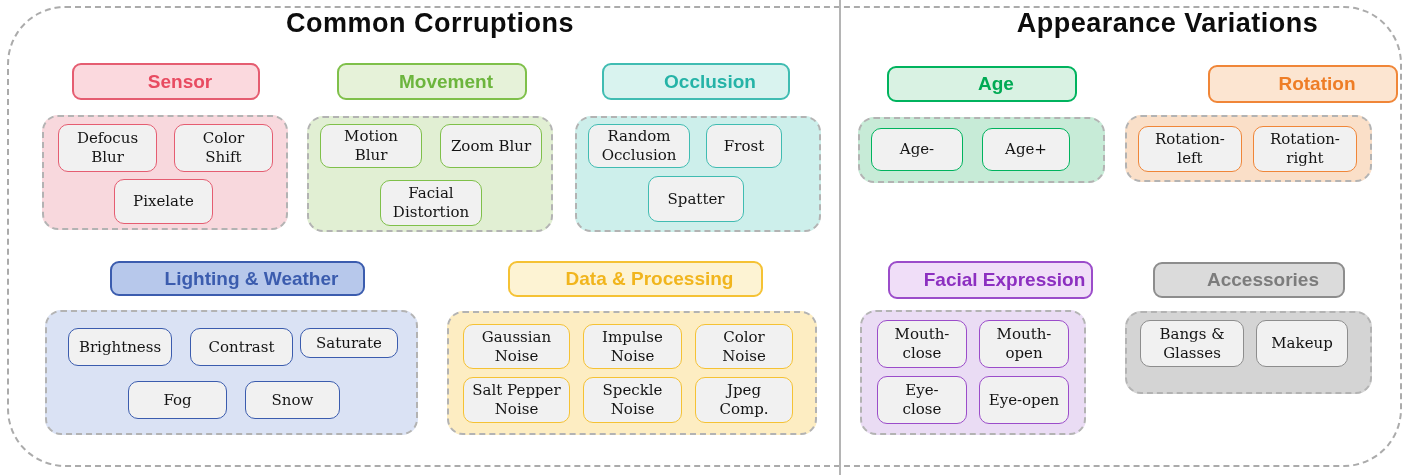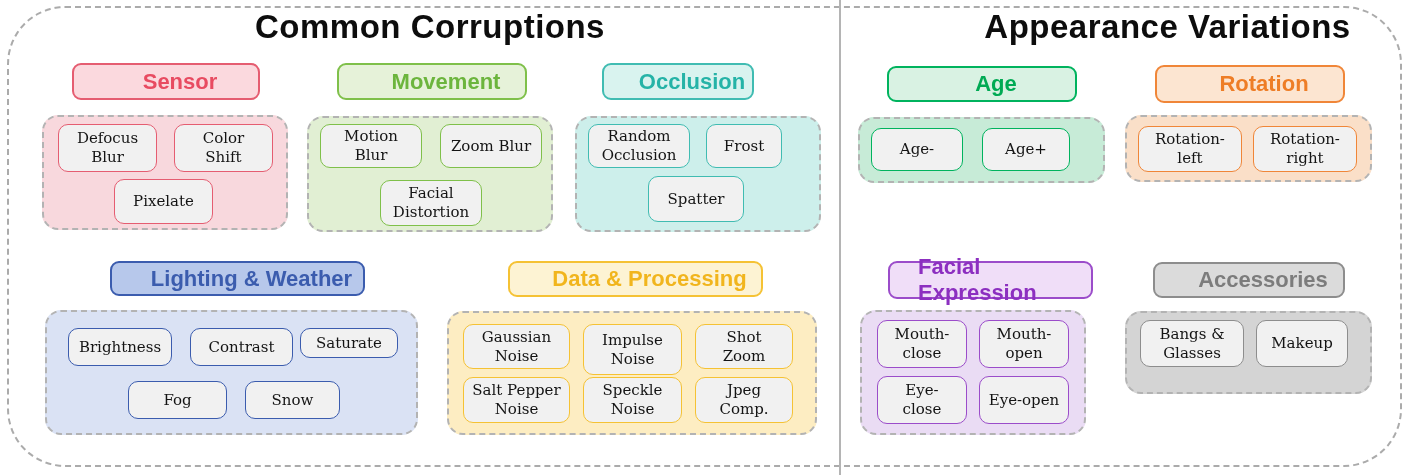--- a/index.html
+++ b/index.html
@@ -9,28 +9,28 @@
   }
   .outer-border{
     position:absolute;left:7px;top:6px;width:1395px;height:461px;
     border:2px dashed #ababab;border-radius:58px;box-sizing:border-box;
   }
   .divider{
     position:absolute;left:839px;top:0;width:2px;height:475px;background:#b4b4b4;
   }
   .panel-title{
     position:absolute;top:8px;text-align:center;
-    font-size:33px;font-weight:600;color:#0d0d0d;letter-spacing:0.5px;
+    font-size:27px;font-weight:600;color:#0d0d0d;letter-spacing:0.5px;
   }
   .title-left{left:0;width:860px;}
   .title-right{left:840px;width:571px;padding-left:42px;}
   .ghead{
     position:absolute;box-sizing:border-box;display:flex;align-items:center;justify-content:center;
     border-radius:9px;border:2px solid var(--bd);background:var(--hfill);
-    font-size:22px;font-weight:bold;color:var(--txt);padding-left:28px;
+    font-size:19px;font-weight:bold;color:var(--txt);padding-left:28px;
   }
   .gbox{
     position:absolute;box-sizing:border-box;
     border:2px dashed #b3b3b3;border-radius:16px;background:var(--cfill);
   }
   .item{
     position:absolute;box-sizing:border-box;display:flex;align-items:center;justify-content:center;
     border-radius:10px;border:1.5px solid var(--bd);background:#f1f1f1;
     font-family:"DejaVu Serif",serif;font-size:15px;line-height:1.25;color:#141414;
     text-align:center;padding:2px 8px;
@@ -65,57 +65,57 @@
 
   <div class="group c-movement">
     <div class="ghead" style="left:337px;top:63px;width:190px;height:37px">Movement</div>
     <div class="gbox" style="left:307px;top:116px;width:246px;height:116px"></div>
     <div class="item" style="left:320px;top:124px;width:102px;height:44px">Motion Blur</div>
     <div class="item" style="left:440px;top:124px;width:102px;height:44px">Zoom Blur</div>
     <div class="item" style="left:380px;top:180px;width:102px;height:46px">Facial Distortion</div>
   </div>
 
   <div class="group c-occlusion">
-    <div class="ghead" style="left:602px;top:63px;width:152px;height:37px">Occlusion</div>
+    <div class="ghead" style="left:602px;top:63px;width:188px;height:37px">Occlusion</div>
     <div class="gbox" style="left:575px;top:116px;width:246px;height:116px"></div>
     <div class="item" style="left:588px;top:124px;width:102px;height:44px">Random Occlusion</div>
     <div class="item" style="left:706px;top:124px;width:76px;height:44px">Frost</div>
     <div class="item" style="left:648px;top:176px;width:96px;height:46px">Spatter</div>
   </div>
 
   <div class="group c-lighting">
     <div class="ghead" style="left:110px;top:261px;width:255px;height:35px">Lighting &amp; Weather</div>
     <div class="gbox" style="left:45px;top:310px;width:373px;height:125px"></div>
     <div class="item" style="left:68px;top:328px;width:104px;height:38px">Brightness</div>
     <div class="item" style="left:190px;top:328px;width:103px;height:38px">Contrast</div>
     <div class="item" style="left:300px;top:328px;width:98px;height:30px">Saturate</div>
     <div class="item" style="left:128px;top:381px;width:99px;height:38px">Fog</div>
     <div class="item" style="left:245px;top:381px;width:95px;height:38px">Snow</div>
   </div>
 
   <div class="group c-data">
     <div class="ghead" style="left:508px;top:261px;width:255px;height:36px">Data &amp; Processing</div>
     <div class="gbox" style="left:447px;top:311px;width:370px;height:124px"></div>
     <div class="item" style="left:463px;top:324px;width:107px;height:45px">Gaussian Noise</div>
-    <div class="item" style="left:583px;top:324px;width:99px;height:51px">Impulse Noise</div>
-    <div class="item" style="left:695px;top:324px;width:98px;height:45px">Shot Zoom</div>
+    <div class="item" style="left:583px;top:324px;width:99px;height:45px">Impulse Noise</div>
+    <div class="item" style="left:695px;top:324px;width:98px;height:45px">Color Noise</div>
     <div class="item" style="left:463px;top:377px;width:107px;height:46px">Salt Pepper Noise</div>
     <div class="item" style="left:583px;top:377px;width:99px;height:46px">Speckle Noise</div>
     <div class="item" style="left:695px;top:377px;width:98px;height:46px">Jpeg Comp.</div>
   </div>
 
   <div class="group c-age">
     <div class="ghead" style="left:887px;top:66px;width:190px;height:36px">Age</div>
     <div class="gbox" style="left:858px;top:117px;width:247px;height:66px"></div>
     <div class="item" style="left:871px;top:128px;width:92px;height:43px">Age-</div>
     <div class="item" style="left:982px;top:128px;width:88px;height:43px">Age+</div>
   </div>
 
   <div class="group c-rotation">
-    <div class="ghead" style="left:1155px;top:65px;width:190px;height:38px">Rotation</div>
+    <div class="ghead" style="left:1208px;top:65px;width:190px;height:38px">Rotation</div>
     <div class="gbox" style="left:1125px;top:115px;width:247px;height:67px"></div>
     <div class="item" style="left:1138px;top:126px;width:104px;height:46px">Rotation-left</div>
     <div class="item" style="left:1253px;top:126px;width:104px;height:46px">Rotation-right</div>
   </div>
 
   <div class="group c-facial">
     <div class="ghead" style="left:888px;top:261px;width:205px;height:38px">Facial Expression</div>
     <div class="gbox" style="left:860px;top:310px;width:226px;height:125px"></div>
     <div class="item" style="left:877px;top:320px;width:90px;height:48px">Mouth-close</div>
     <div class="item" style="left:979px;top:320px;width:90px;height:48px">Mouth-open</div>

